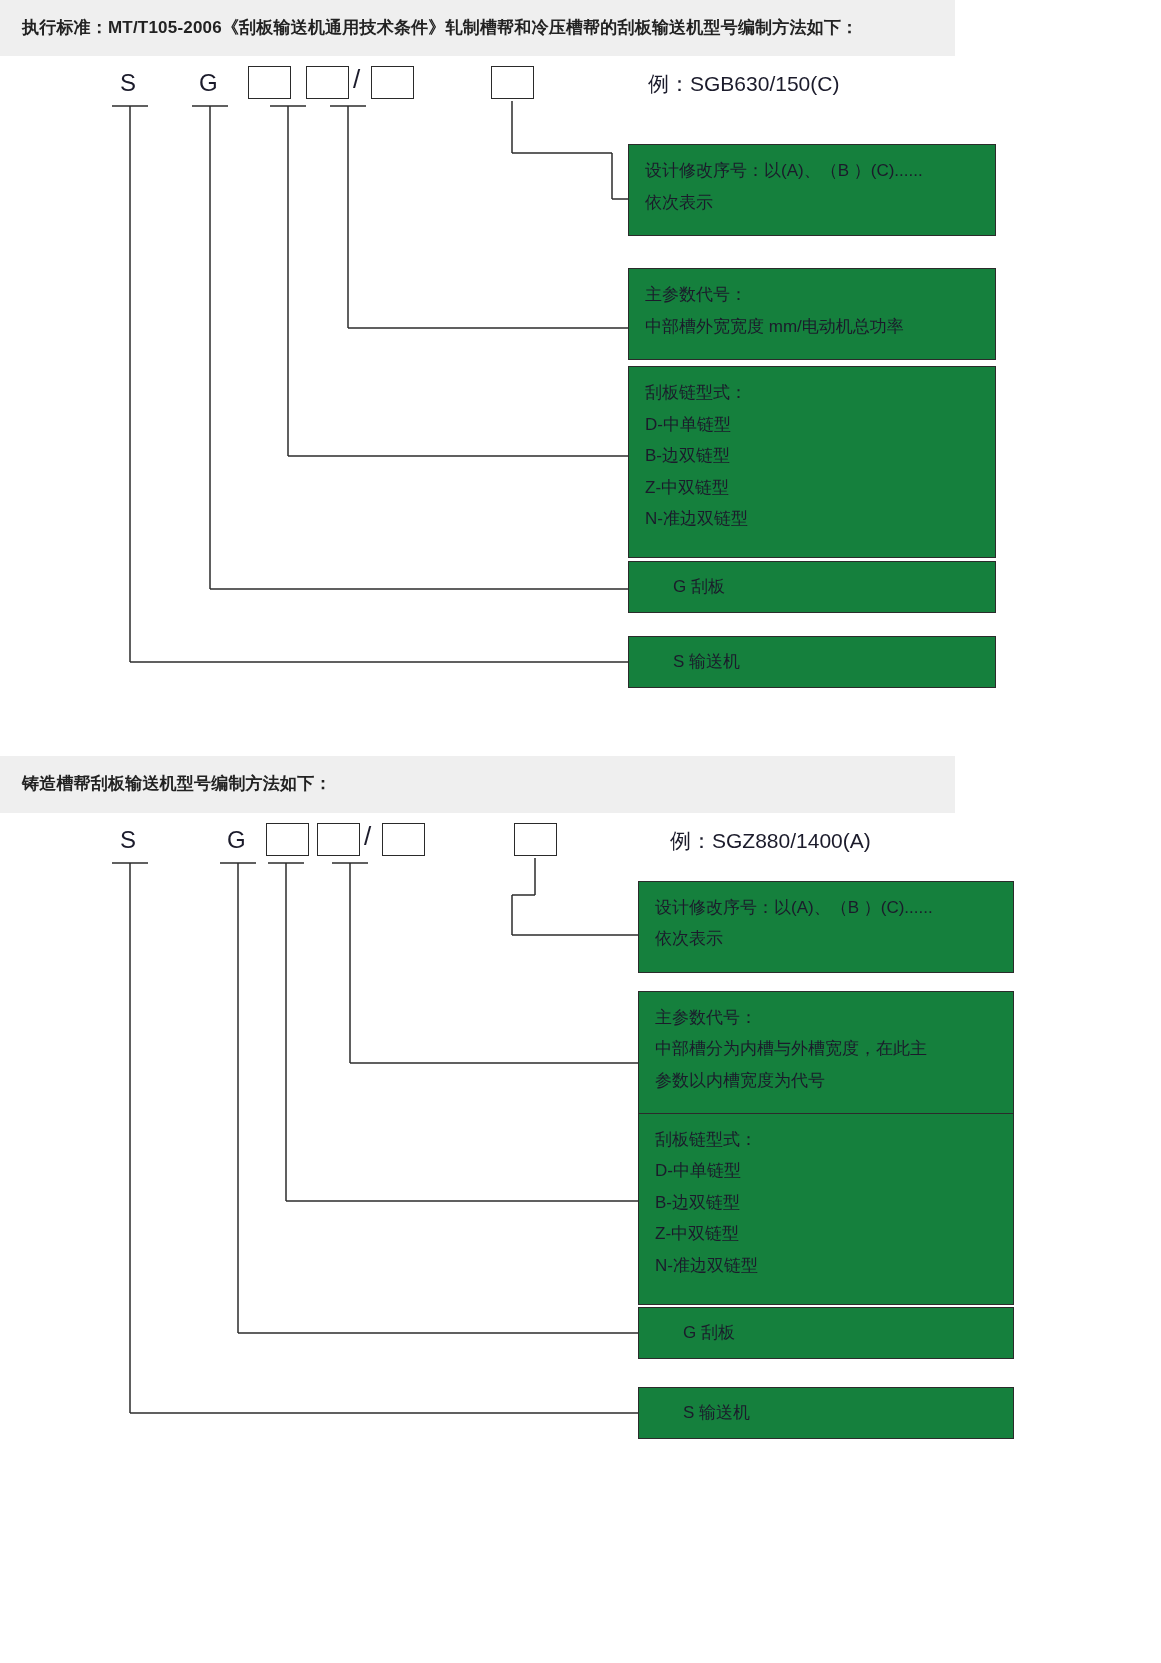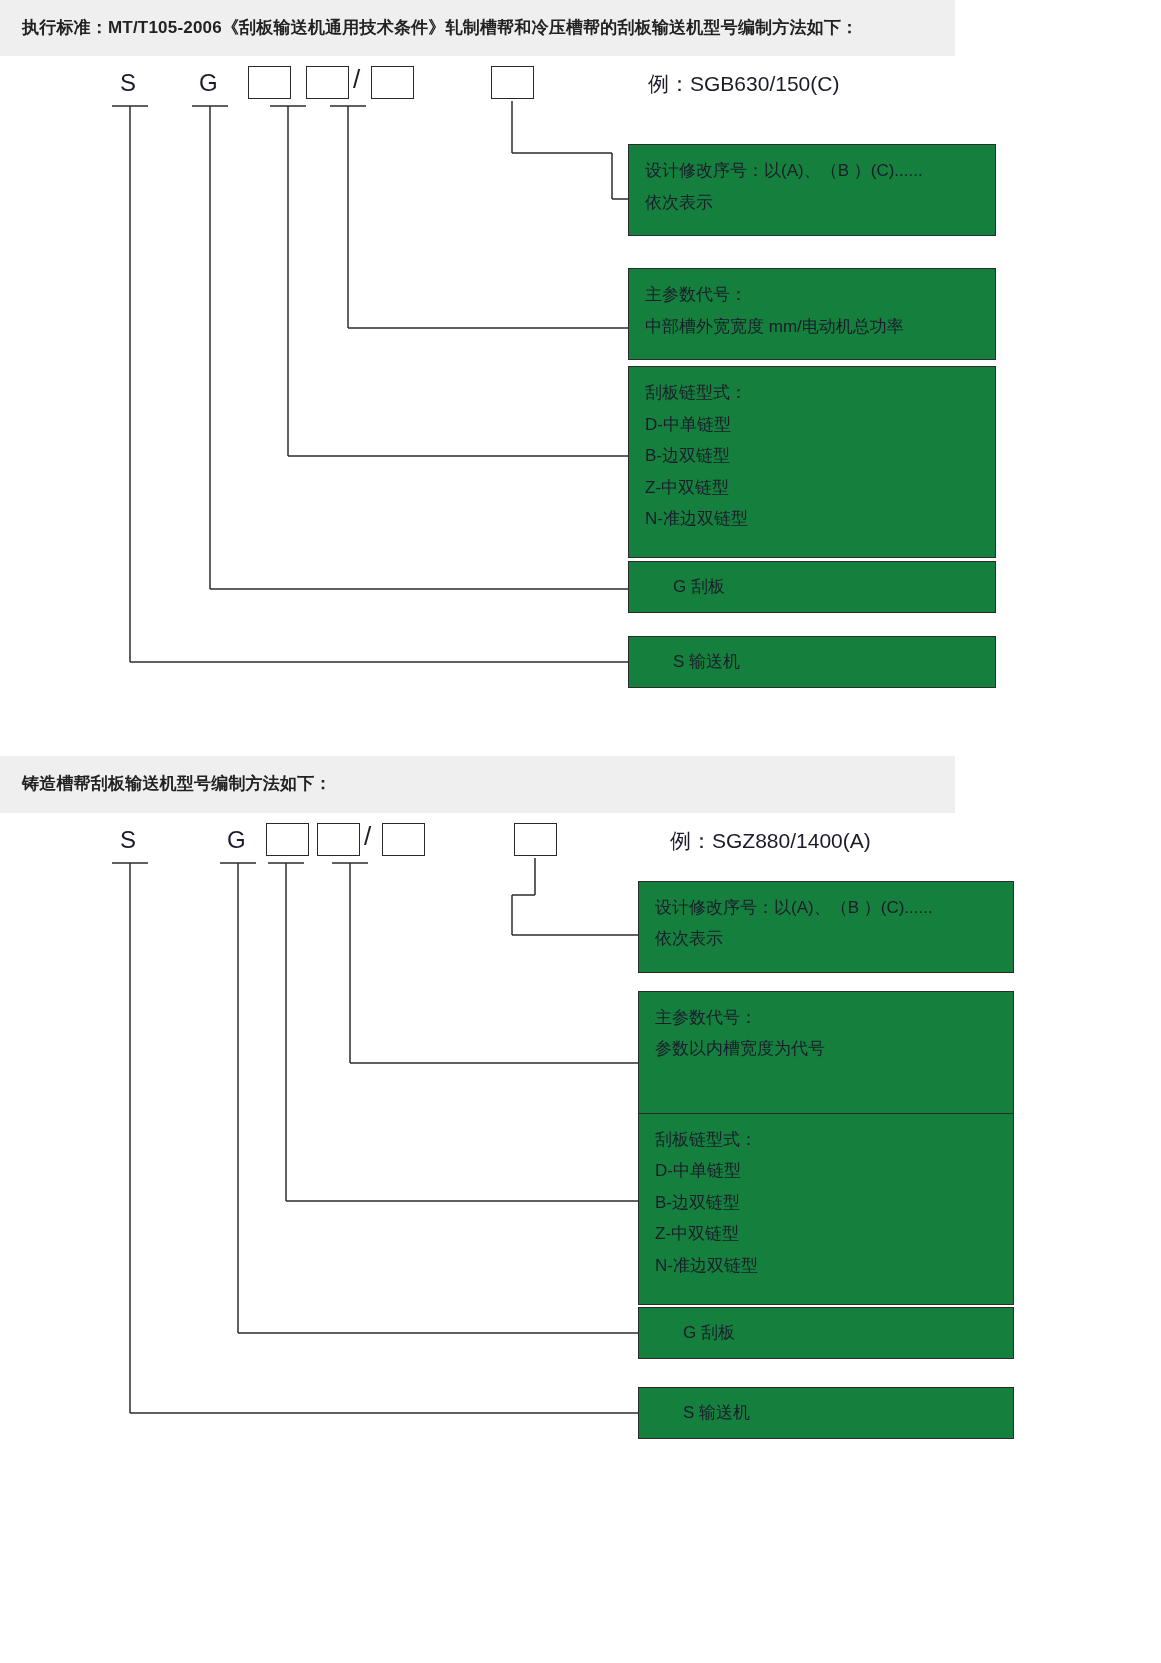--- a/index.html
+++ b/index.html
@@ -198,20 +198,21 @@
 
       <div class="example-label" style="left:670px; top:14px;">例：SGZ880/1400(A)</div>
 
       <div class="desc-box" style="left:638px; top:68px; width:376px; height:92px;">
         <div class="desc-line">设计修改序号：以(A)、（B ）(C)......</div>
         <div class="desc-line">依次表示</div>
       </div>
 
       <div class="desc-box" style="left:638px; top:178px; width:376px; height:124px;">
         <div class="desc-line">主参数代号：</div>
+        <div class="desc-line">中部槽分为内槽与外槽宽度，在此主</div>
         <div class="desc-line">参数以内槽宽度为代号</div>
       </div>
 
       <div class="desc-box" style="left:638px; top:300px; width:376px; height:192px;">
         <div class="desc-line">刮板链型式：</div>
         <div class="desc-line">D-中单链型</div>
         <div class="desc-line">B-边双链型</div>
         <div class="desc-line">Z-中双链型</div>
         <div class="desc-line">N-准边双链型</div>
       </div>

